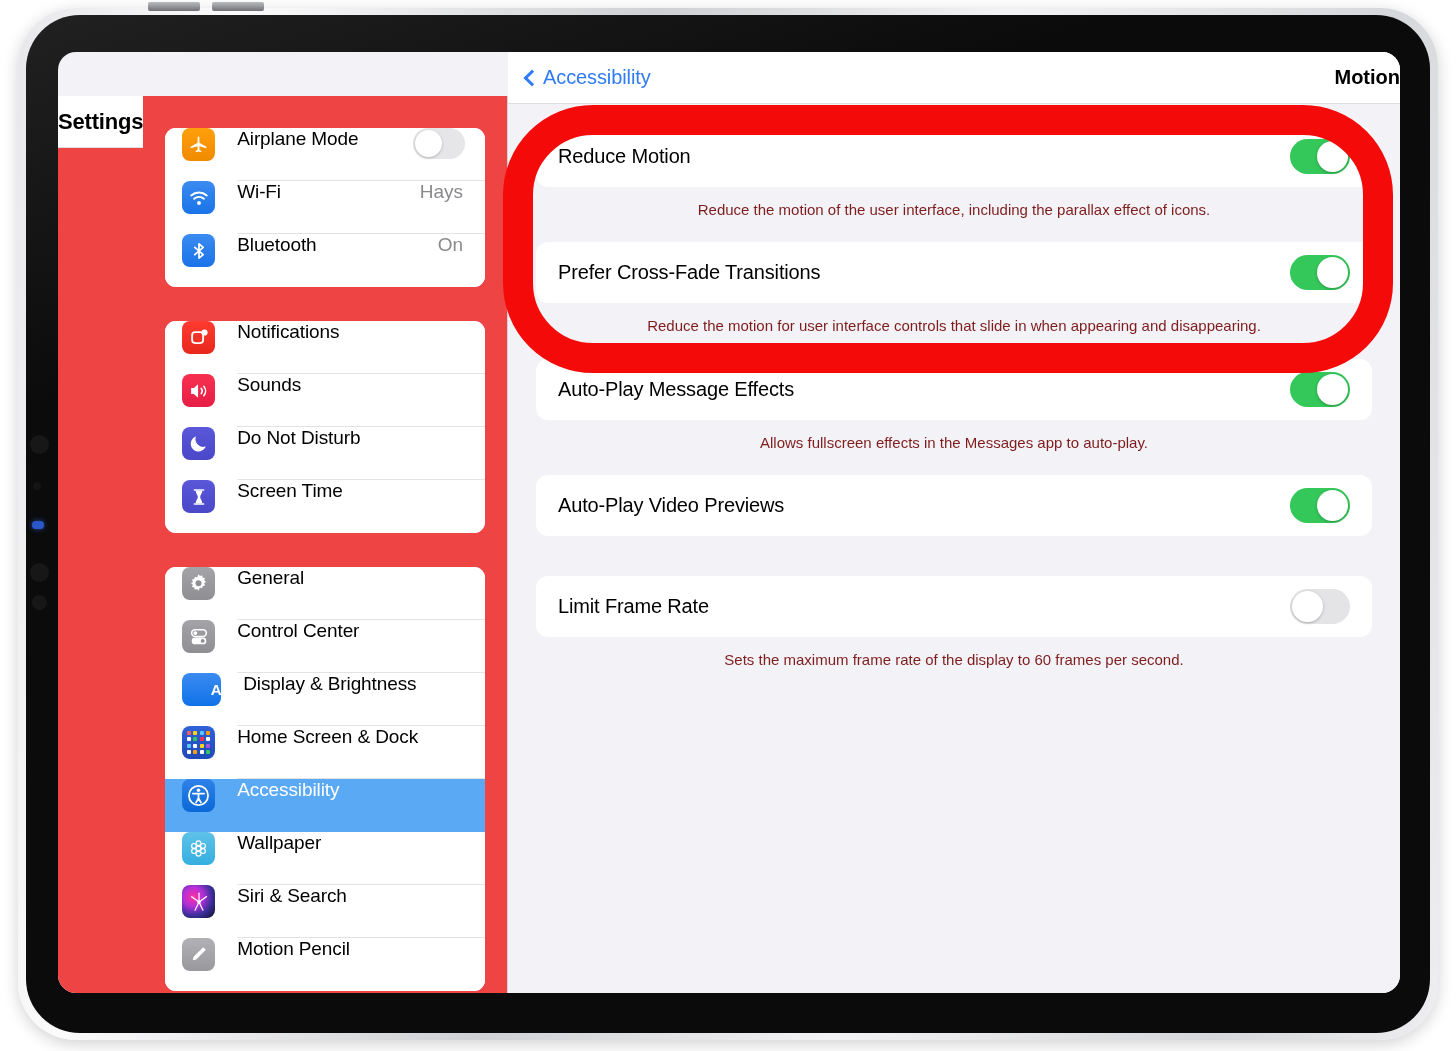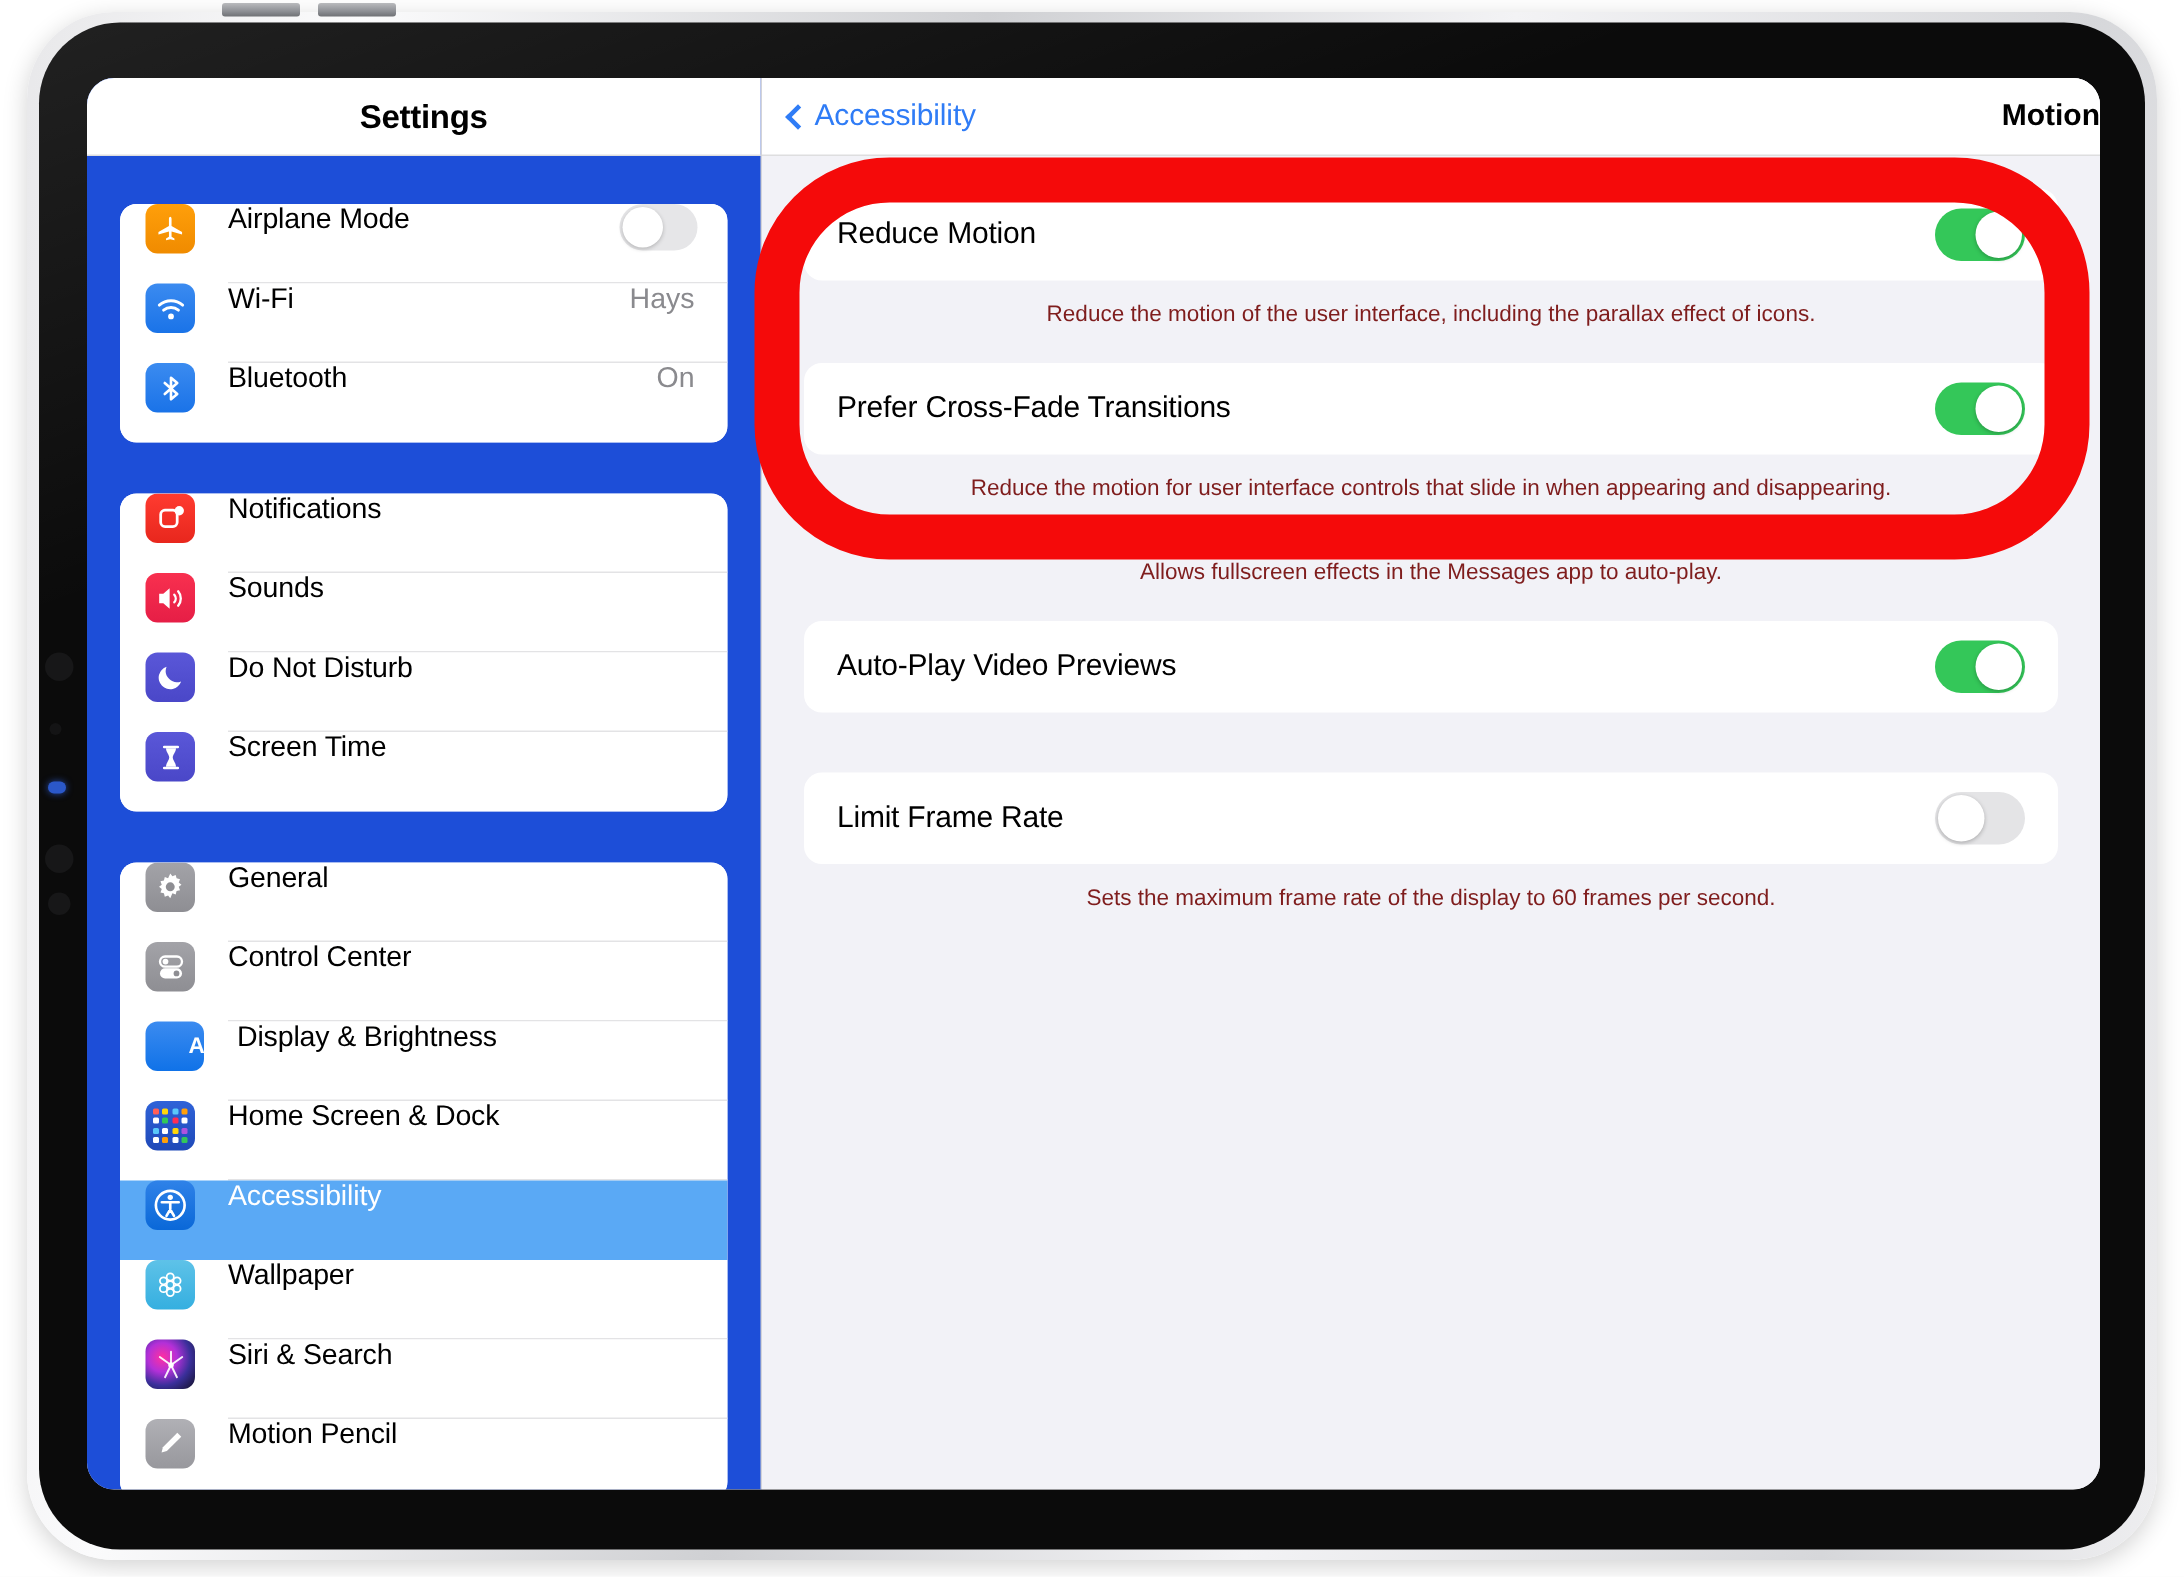--- a/index.html
+++ b/index.html
@@ -90,24 +90,25 @@
     border-radius: 18px;
     overflow: hidden;
     background: #f2f2f7;
     display: flex;
   }
 
   
   .sidebar {
     width: 450px;
     height: 100%;
-    background: #1d4ed8;
+    background: #ef4444;
     border-right: 1px solid #d3d3d8;
     display: flex;
-    flex-direction: column;
+    flex-direction: row;
+    margin-top: 44px;
   }
   .sidebar-header {
     height: 52px;
     background: #ffffff;
     display: flex;
     align-items: center;
     justify-content: center;
     flex: none;
     border-bottom: 1px solid #dededf;
   }
@@ -605,20 +606,29 @@
           <div class="setting-row">
             <div class="setting-label">Prefer Cross-Fade Transitions</div>
             <div class="toggle on">
               <div class="knob"></div>
             </div>
 
           </div>
         </div>
         <div class="footnote">Reduce the motion for user interface controls that slide in when appearing and disappearing.</div>
 
+        <div class="card">
+          <div class="setting-row">
+            <div class="setting-label">Auto-Play Message Effects</div>
+            <div class="toggle on">
+              <div class="knob"></div>
+            </div>
+
+          </div>
+        </div>
         <div class="footnote">Allows fullscreen effects in the Messages app to auto-play.</div>
 
         <div class="card">
           <div class="setting-row">
             <div class="setting-label">Auto-Play Video Previews</div>
             <div class="toggle on">
               <div class="knob"></div>
             </div>
 
           </div>

